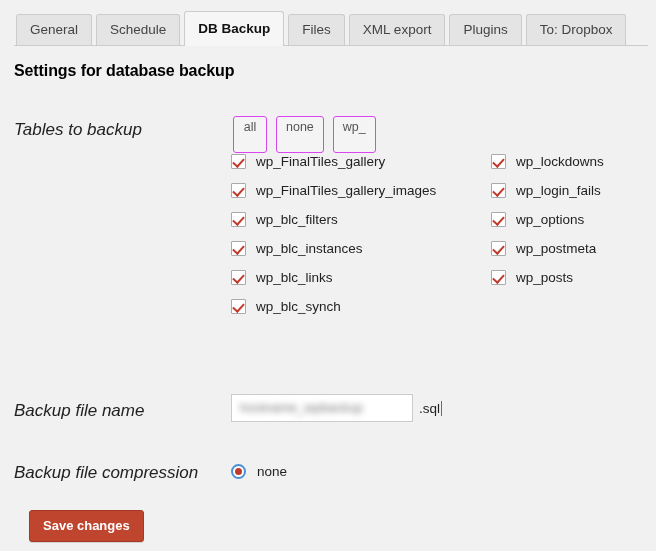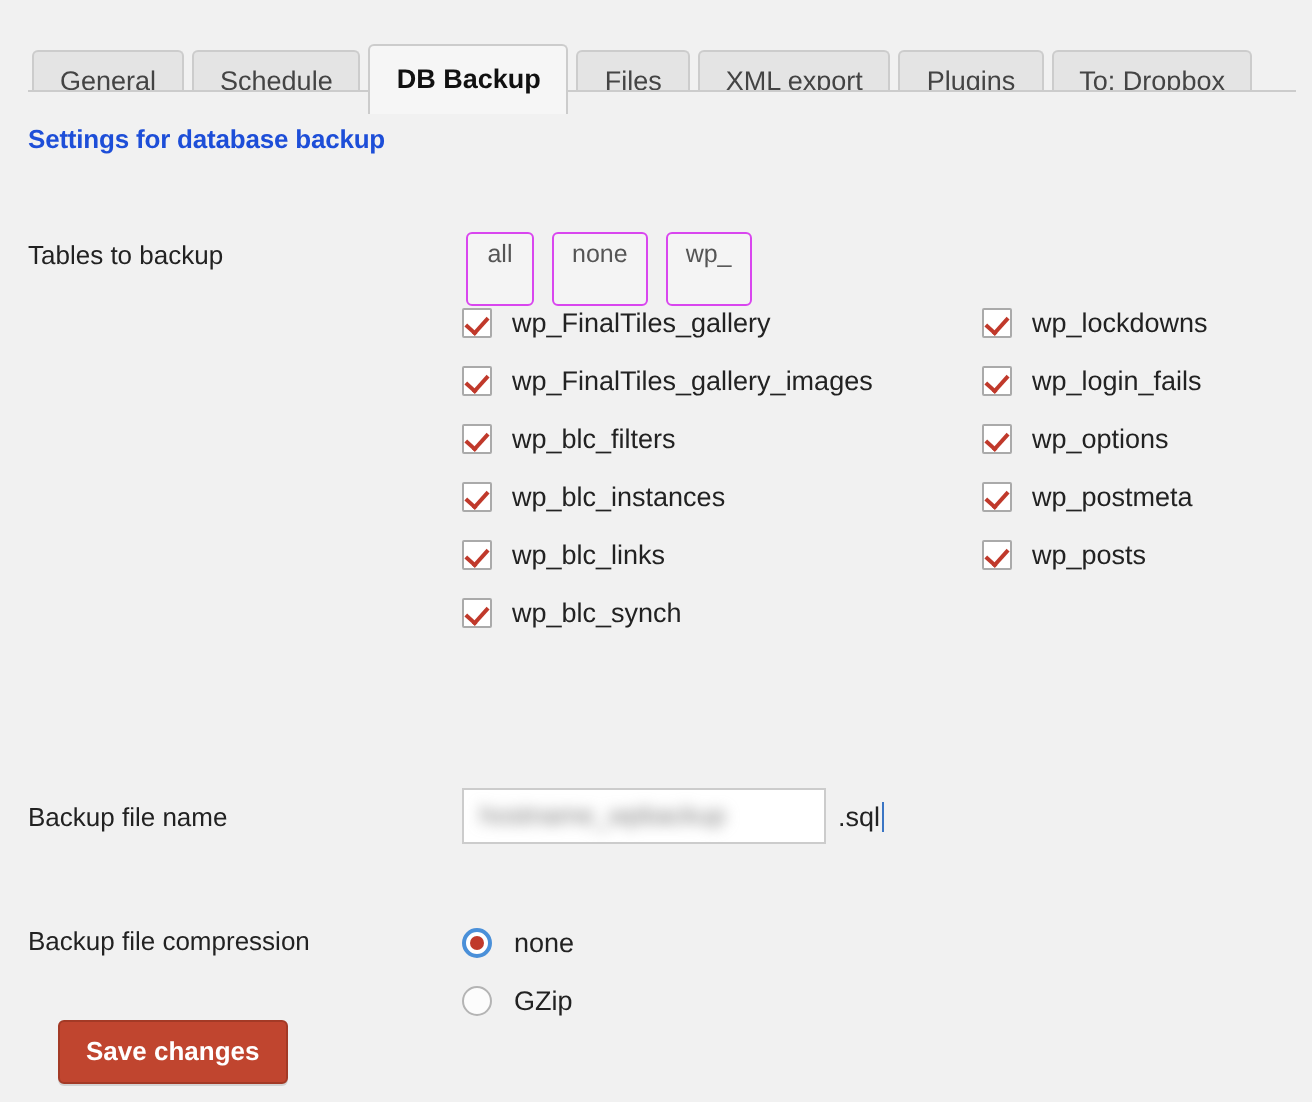--- a/index.html
+++ b/index.html
@@ -58,48 +58,48 @@
     top: 0px;
   }
   .tab.active {
     background: #f6f6f6;
     color: #111111;
     font-weight: bold;
     border-color: #cccccc;
     padding-top: 9px;
     padding-bottom: 9px;
     z-index: 3;
-    margin-top: 11px;
   }
 
   
   .content {
     position: absolute;
     left: 0;
     top: 46px;
     width: 656px;
     height: 505px;
     background: #f1f1f1;
   }
   .page-title {
     position: absolute;
     left: 14px;
     top: 16px;
-    font-size: 13px;
+    font-size: 16px;
     font-weight: bold;
-    color: #1d4ed8;
+    color: #000000;
     letter-spacing: -0.1px;
   }
 
   .form-label {
     position: absolute;
     left: 14px;
-    font-size: 13px;
+    font-size: 17px;
     color: #222222;
     font-weight: normal;
+    font-style: italic;
   }
 
   
   .quick-buttons {
     position: absolute;
     left: 233px;
     top: 70px;
     display: flex;
     gap: 9px;
   }
@@ -360,21 +360,17 @@
     <span class="sql-suffix">.sql</span>
       <span class="text-caret"></span>
   </div>
 
   <div class="form-label" style="top:417px;">Backup file compression</div>
   <div class="radio-group">
     <div class="radiorow">
       <span class="radio selected"></span>
       <span class="radiolabel">none</span>
     </div>
-    <div class="radiorow">
-      <span class="radio"></span>
-      <span class="radiolabel">GZip</span>
-    </div>
   </div>
 
   <div class="save-button">Save changes</div>
 
 </div>
 
 </body></html>

